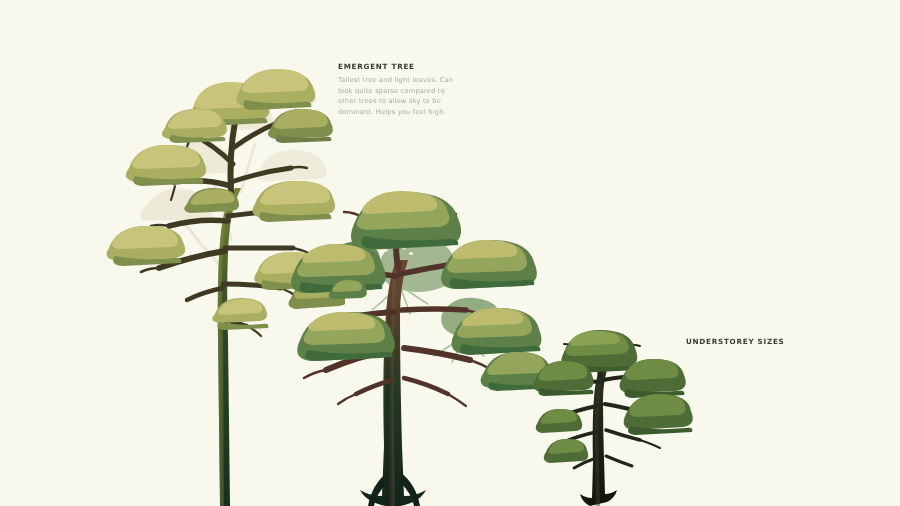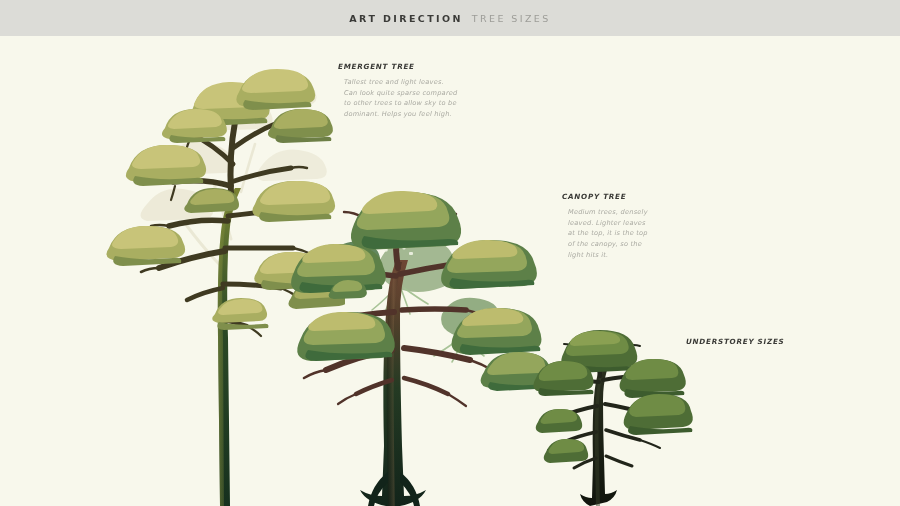--- a/index.html
+++ b/index.html
@@ -69,53 +69,46 @@
     display: block;
   }
   #tree-emergent-svg  { left: 95px;  top: 0px;   width: 250px; height: 470px; }
   #tree-canopy-svg    { left: 268px; top: 128px; width: 282px; height: 342px; }
   #tree-understorey-svg { left: 520px; top: 290px; width: 180px; height: 180px; }
 
   
   .annotation {
     position: absolute;
     width: 128px;
-    font-style: italic;
   }
   .ann-title {
     font-size: 7.2px;
     font-weight: 700;
     letter-spacing: 0.75px;
     color: #3a3a36;
     margin: 0 0 4px 0;
     line-height: 1.1;
     white-space: nowrap;
   }
   .ann-body {
     font-size: 6.6px;
     line-height: 1.62;
     color: #a9a9a1;
     letter-spacing: 0.22px;
-    margin: 6px;
+    margin: 0;
   }
   #ann-emergent    { left: 338px; top: 27px; width: 126px; }
   #ann-canopy      { left: 562px; top: 157px; width: 96px; }
   #ann-understorey { left: 686px; top: 302px; width: 110px; }
 </style>
 </head>
 <body>
 
 <div id="page">
 
-  <div id="header-bar">
-    <div id="header-title-wrap">
-      <span class="hdr-primary">ART DIRECTION</span>
-      <span class="hdr-secondary">TREE SIZES</span>
-    </div>
-  </div>
 
   <div id="stage">
 
     <svg id="tree-emergent-svg" class="tree-svg" viewBox="0 0 250 470">
       <defs>
         <linearGradient id="emgTrunkGrad" x1="0" y1="0" x2="0" y2="1">
           <stop offset="0%" stop-color="#7d8535"></stop>
           <stop offset="16%" stop-color="#5c7030"></stop>
           <stop offset="42%" stop-color="#2d4a26"></stop>
           <stop offset="100%" stop-color="#16301e"></stop>
@@ -395,23 +388,19 @@
         <path d="M26 126 q5 -13 21 -13 q18 0 20 11 q4 10 -5 11 l-32 2 q-10 -2 -4 -11 z" fill="#4e6d36"></path>
         <path d="M30 122 q5 -9 17 -9 q16 0 17 8 q1 4 -5 5 l-27 2 q-6 -1 -2 -6 z" fill="#6f8c45"></path>
       </g>
     </svg>
 
     <div class="annotation" id="ann-emergent">
       <div class="ann-title">EMERGENT TREE</div>
       <div class="ann-body">Tallest tree and light leaves. Can look quite sparse compared to other trees to allow sky to be dominant. Helps you feel high.</div>
     </div>
 
-    <div class="annotation" id="ann-canopy">
-      <div class="ann-title">CANOPY TREE</div>
-      <div class="ann-body">Medium trees, densely leaved. Lighter leaves at the top, it is the top of the canopy, so the light hits it.</div>
-    </div>
 
     <div class="annotation" id="ann-understorey">
       <div class="ann-title">UNDERSTOREY SIZES</div>
     </div>
 
   </div>
 </div>
 
 </body></html>

